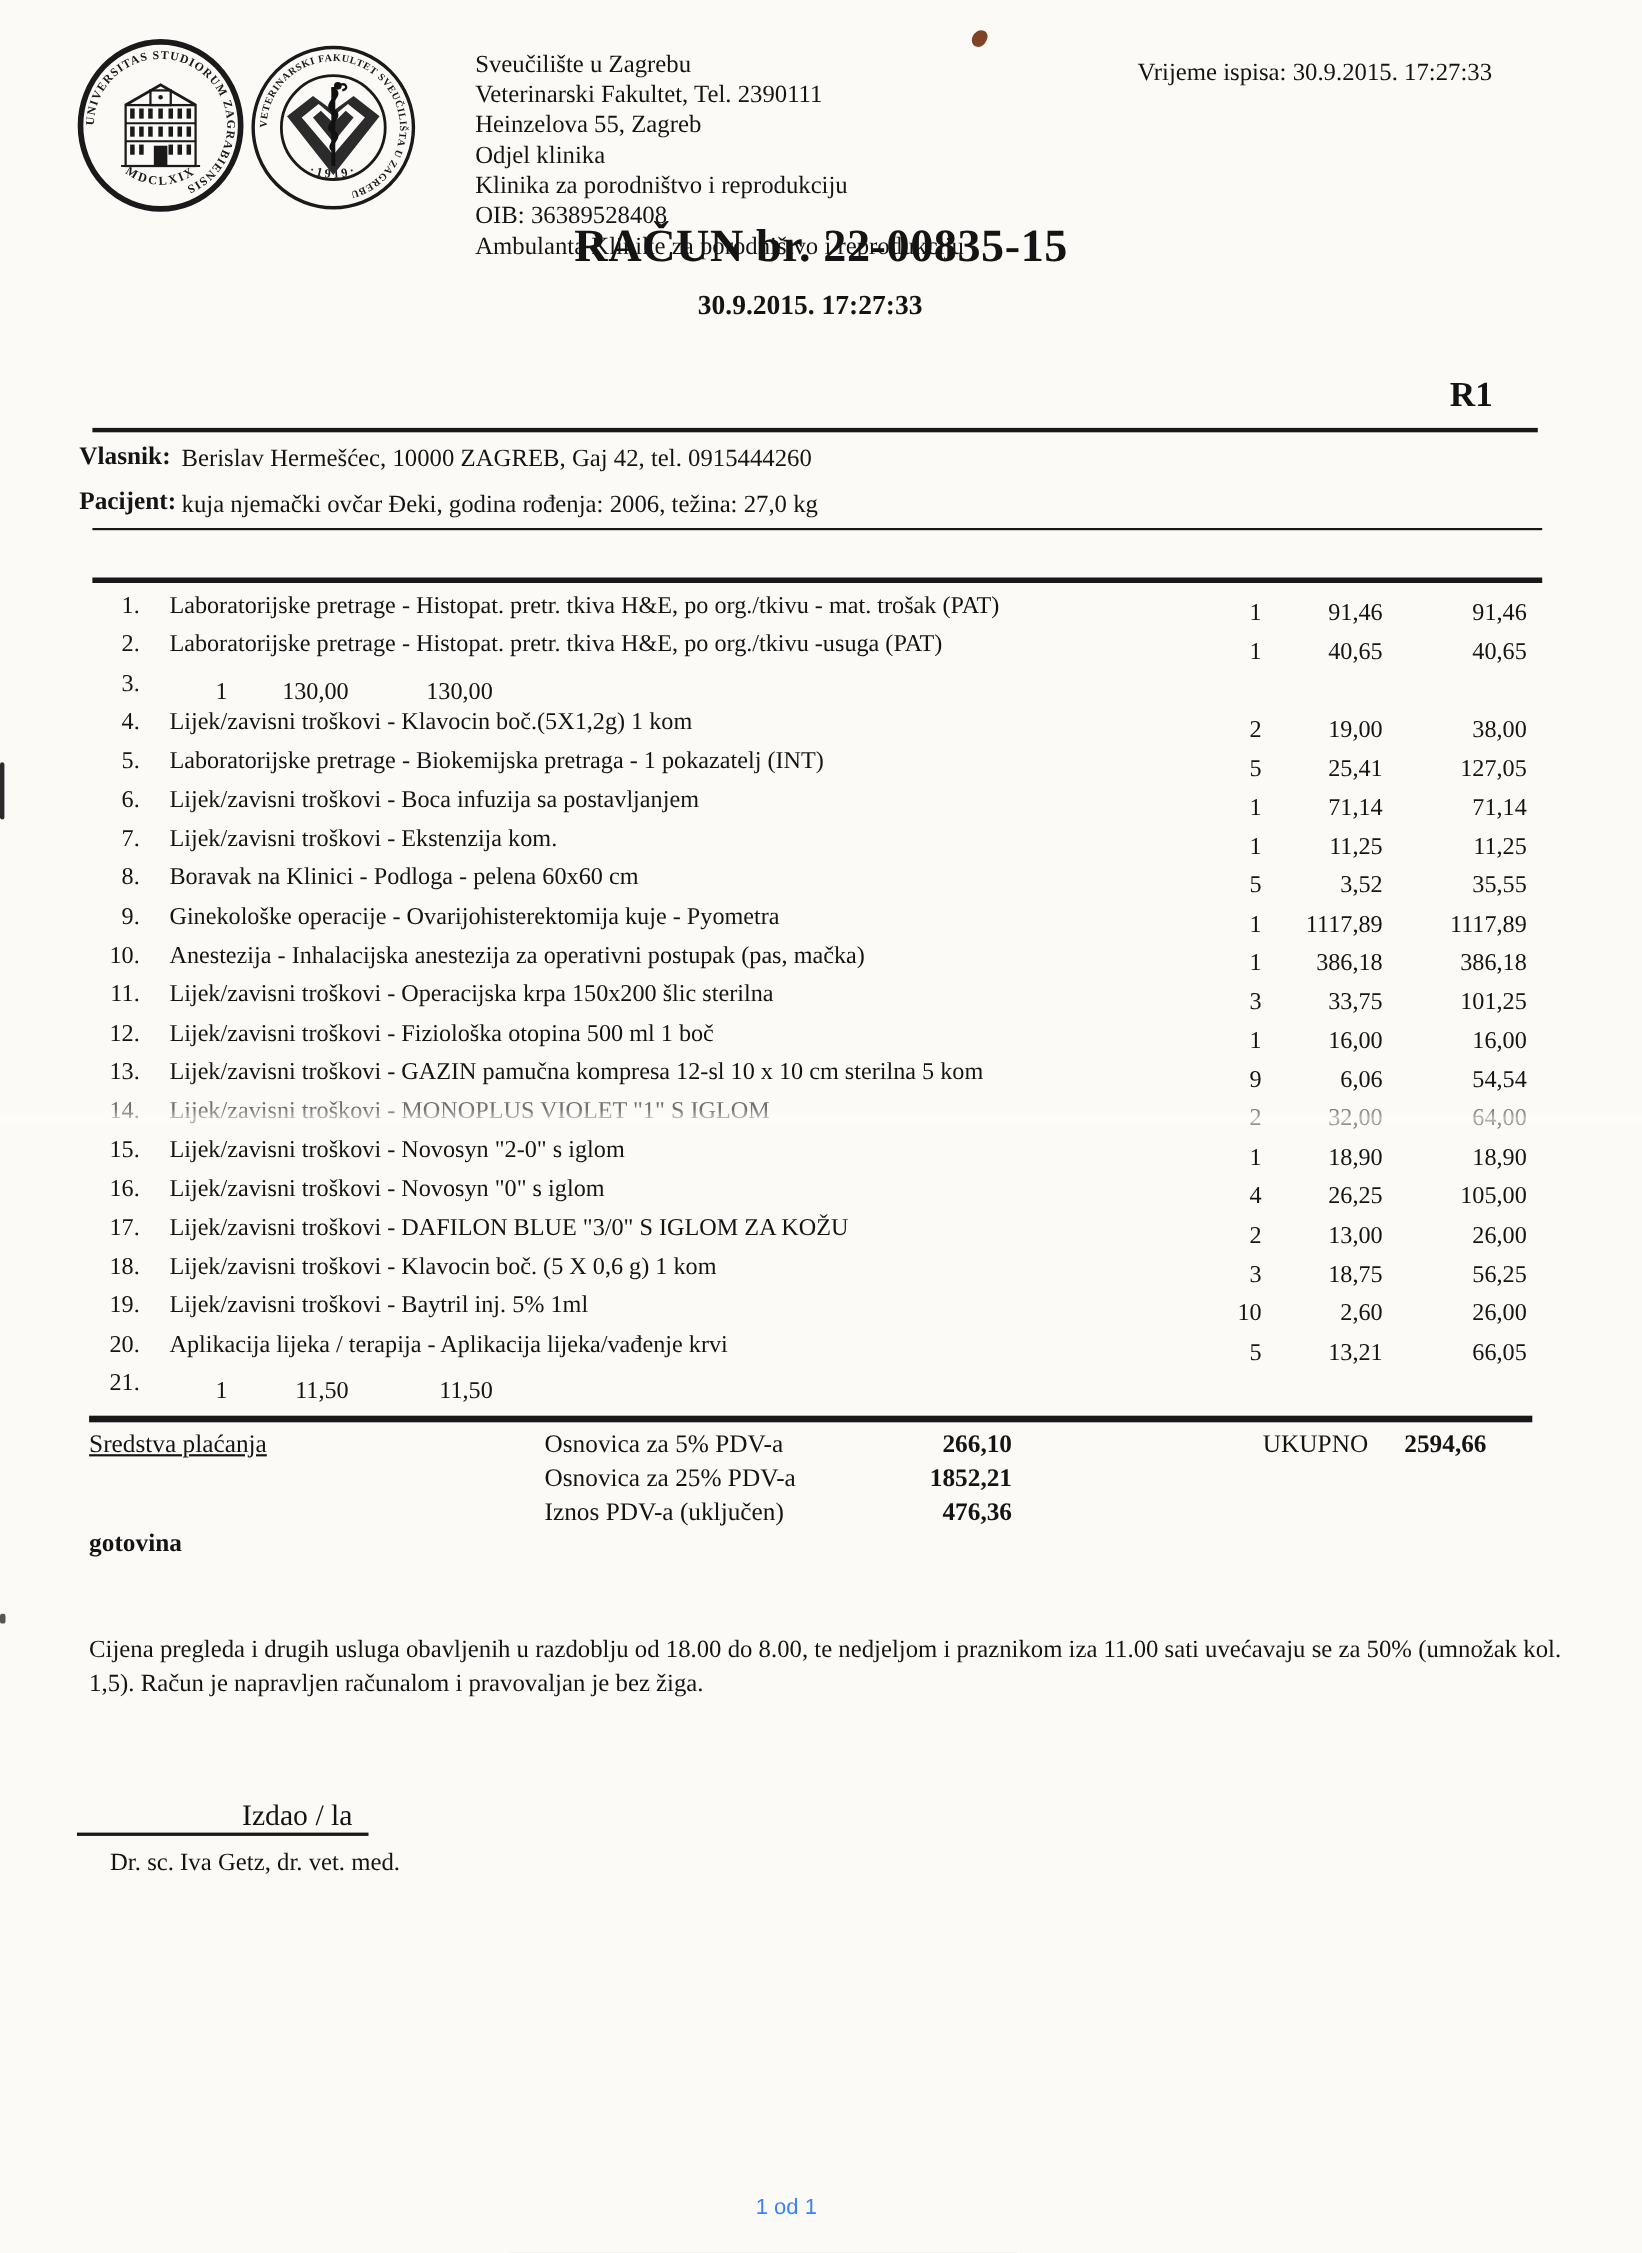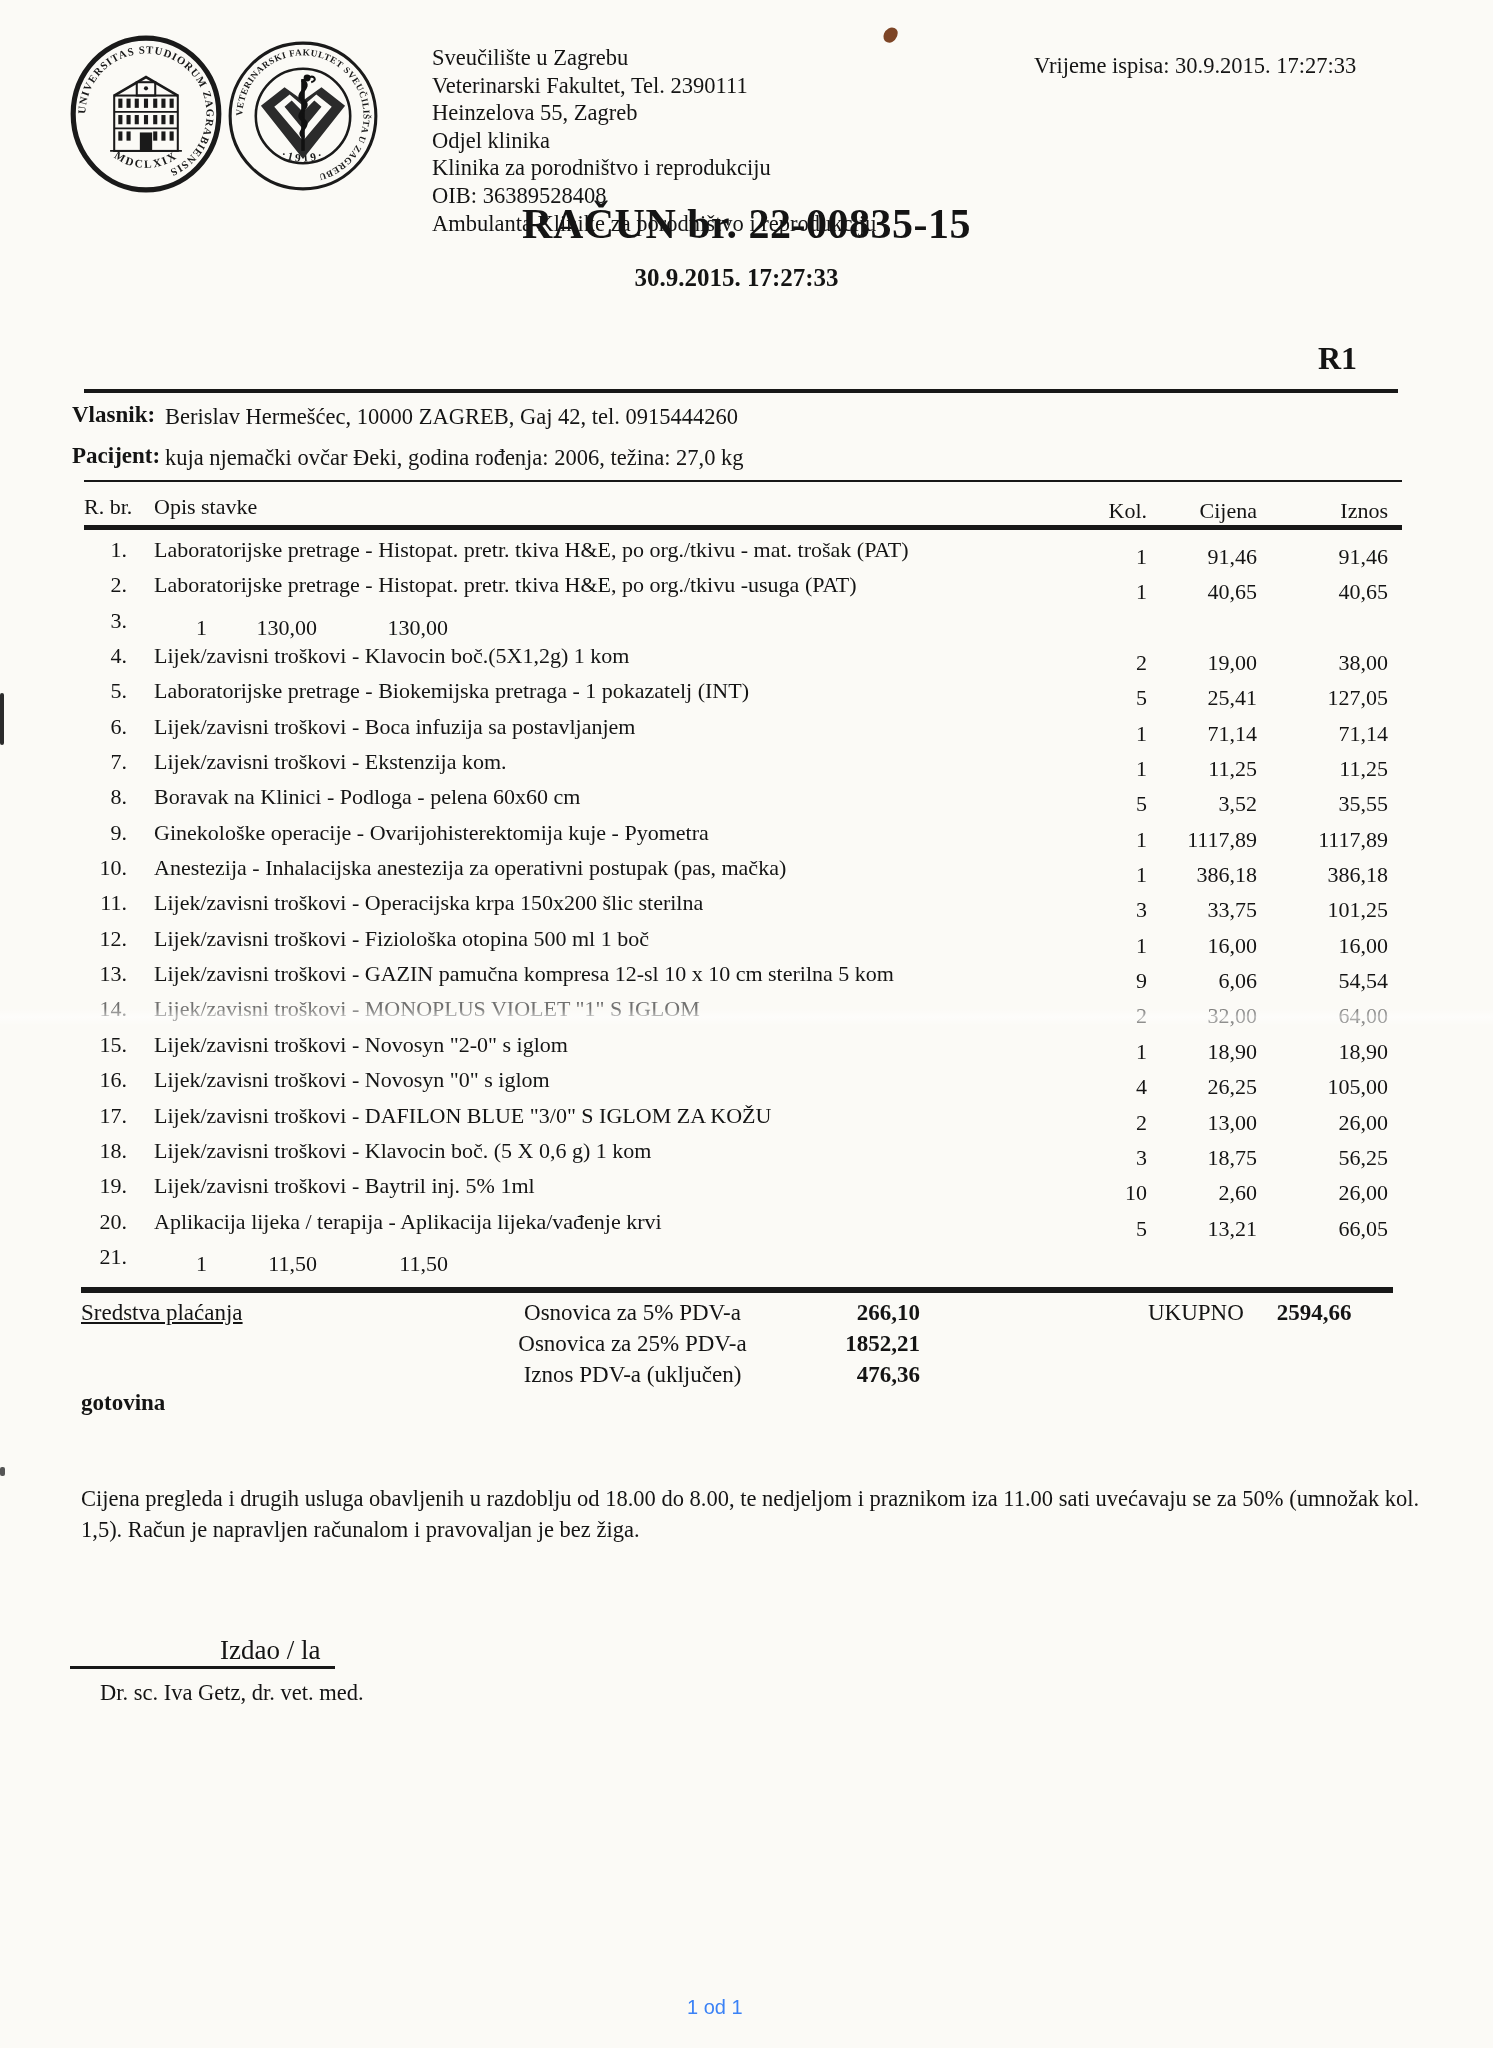--- a/index.html
+++ b/index.html
@@ -27,21 +27,21 @@
   .c-desc{flex:1;padding-left:27px;overflow:hidden;}
   .c-kol,.c-cijena,.c-iznos{text-align:right;flex:none;position:relative;top:7px;}
   .c-kol{width:80px;}
   .c-cijena{width:110px;}
   .c-iznos{width:131px;}
   .tbl-header .c-no{text-align:left;padding-left:12px;width:43px;}
   .tbl-header .c-kol,.tbl-header .c-cijena,.tbl-header .c-iznos{top:4px;}
   #rows-body .tbl-row:nth-of-type(14){color:#4a4a4a;opacity:.78;}
   
   .vat-row{display:flex;width:425px;height:31.2px;font-size:23px;white-space:nowrap;}
-  .vat-label{flex:1;text-align:center;}
+  .vat-label{flex:1;text-align:left;}
   .vat-value{width:150px;text-align:right;font-weight:700;}
   .underline{text-decoration:underline;}
   .bold{font-weight:700;}
   .footer-note{font-size:22.5px;line-height:30.6px;}
   .page-num{font-family:"Liberation Sans","DejaVu Sans",sans-serif;font-size:20px;color:#3b82f6;}
   .crease{position:absolute;left:0;width:1493px;height:18px;
     background:linear-gradient(to bottom,rgba(251,250,246,0),rgba(255,255,255,.55),rgba(251,250,246,0));}
   .speck{position:absolute;background:#7d4526;border-radius:60% 40% 55% 45%;transform:rotate(22deg);}
   .edge-mark{position:absolute;background:#2b2b2b;border-radius:2px;}
   svg text{font-family:"Liberation Serif","DejaVu Serif",serif;}
@@ -138,27 +138,20 @@
   <div class="abs fiscal" style="left:1318px;top:340px;">R1</div>
   <div class="rule" style="left:84px;top:389px;width:1314px;height:4px;"></div>
 
   <div class="abs party-label" style="left:72px;top:402px;">Vlasnik:</div>
   <div class="abs party-value" style="left:165px;top:404px;">Berislav Hermešćec, 10000 ZAGREB, Gaj 42, tel. 0915444260</div>
   <div class="abs party-label" style="left:72px;top:443px;">Pacijent:</div>
   <div class="abs party-value" style="left:165px;top:445px;">kuja njemački ovčar Đeki, godina rođenja: 2006, težina: 27,0 kg</div>
 
   <div class="rule" style="left:84px;top:480px;width:1318px;height:2px;"></div>
 
-  <div class="abs tbl-row tbl-header" style="left:72px;top:494px;">
-    <div class="c-no">R. br.</div>
-    <div class="c-desc">Opis stavke</div>
-    <div class="c-kol">Kol.</div>
-    <div class="c-cijena">Cijena</div>
-    <div class="c-iznos">Iznos</div>
-  </div>
   <div class="rule" style="left:84px;top:525px;width:1318px;height:5px;"></div>
 
   <div id="rows-body" class="abs" style="left:72px;top:537px;">
 
       <div class="tbl-row">
         <div class="c-no">1.</div>
         <div class="c-desc">Laboratorijske pretrage - Histopat. pretr. tkiva H&amp;E, po org./tkivu - mat. trošak (PAT)</div>
         <div class="c-kol">1</div>
         <div class="c-cijena">91,46</div>
         <div class="c-iznos">91,46</div>

